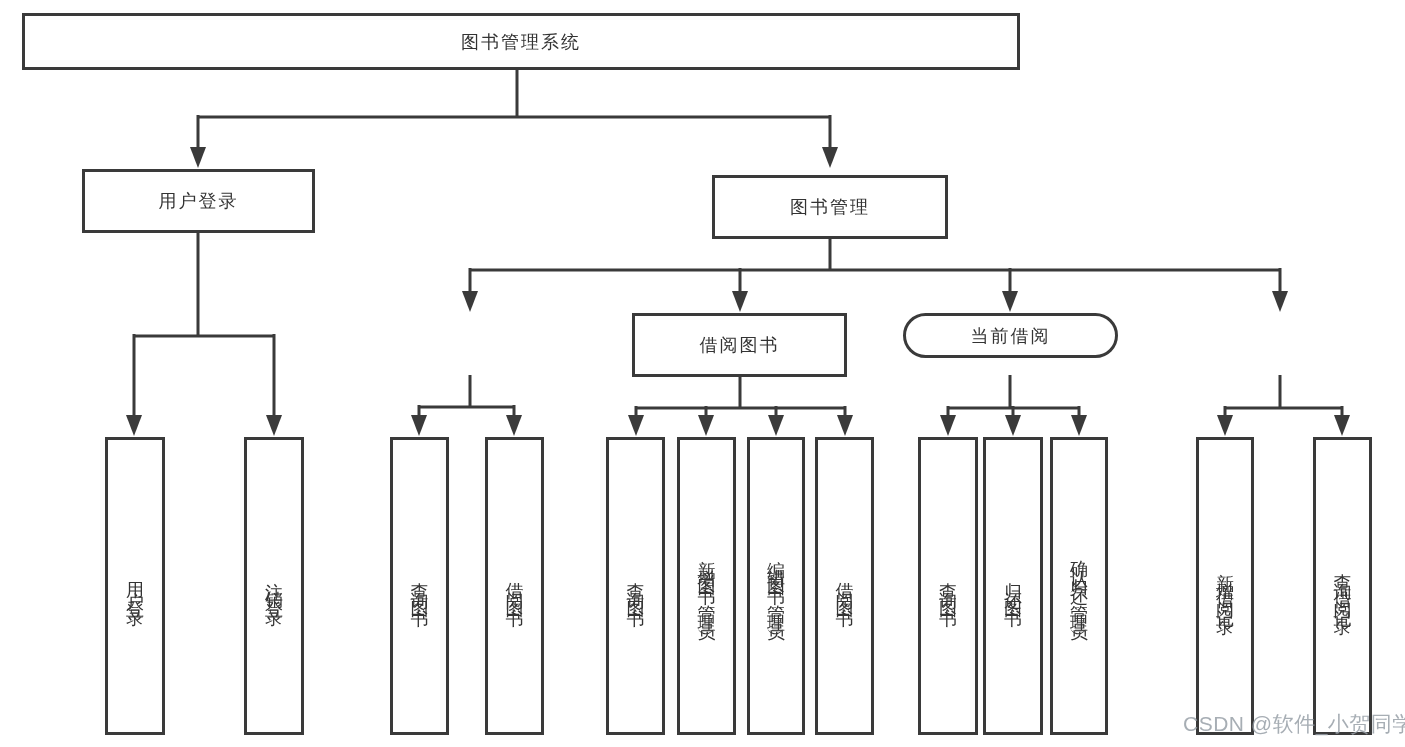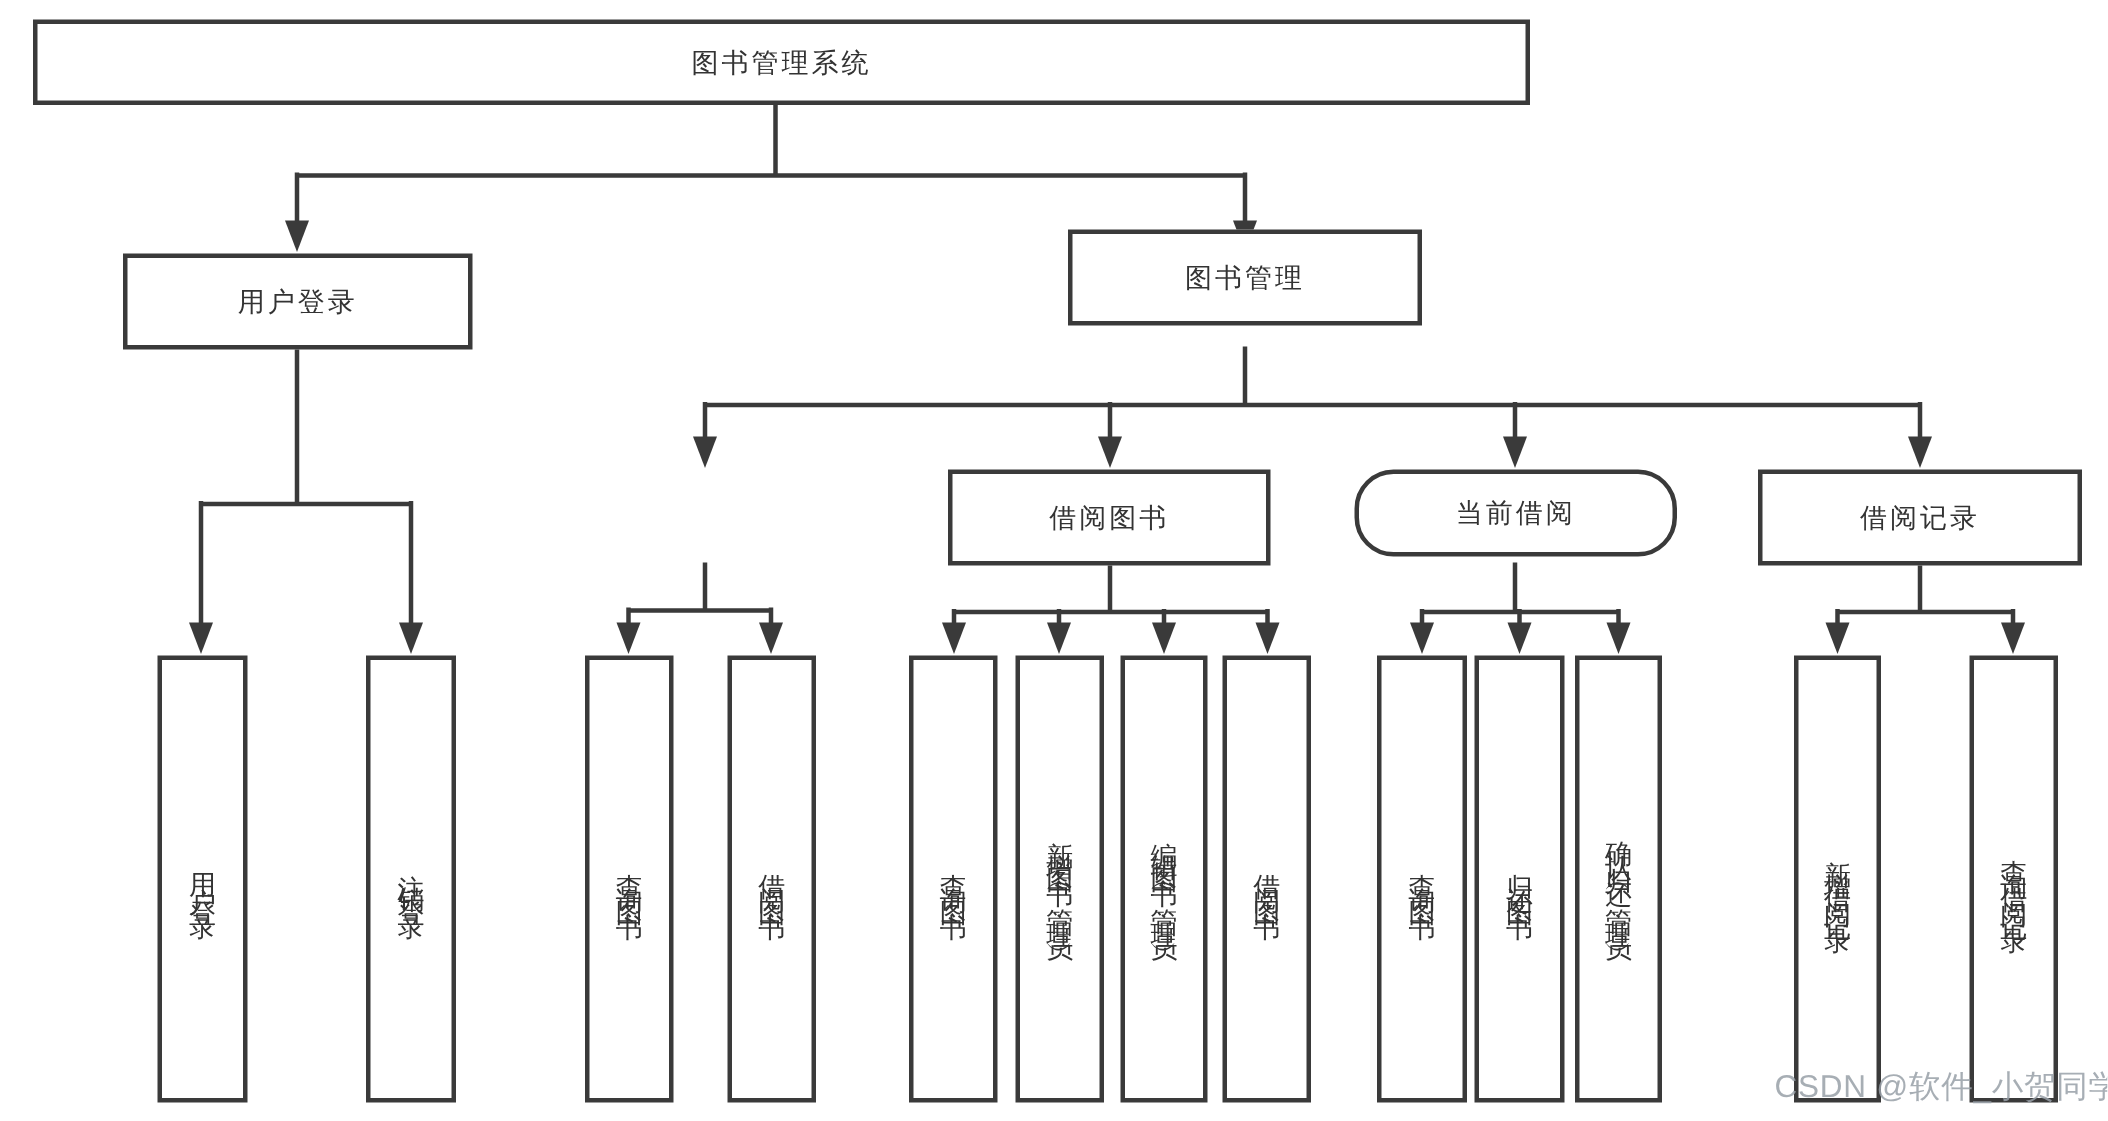--- a/index.html
+++ b/index.html
@@ -107,25 +107,24 @@
       <polygon points="1071,415 1087,415 1079,436"></polygon>
 
       <polygon points="1217,415 1233,415 1225,436"></polygon>
       <polygon points="1334,415 1350,415 1342,436"></polygon>
     </g>
   </svg>
 
   <div class="node" style="left:22px; top:13px; width:998px; height:57px;">图书管理系统</div>
 
   <div class="node" style="left:82px; top:169px; width:233px; height:64px;">用户登录</div>
-  <div class="node" style="left:712px; top:153px; width:236px; height:64px;font-family:Liberation Serif, serif;">图书管理</div>
+  <div class="node" style="left:712px; top:175px; width:236px; height:64px;font-family:Liberation Serif, serif;">图书管理</div>
 
   <div class="node" style="left:632px; top:313px; width:215px; height:64px;">借阅图书</div>
-  <div class="node" style="left:903px; top:313px; width:215px; height:58px;border-radius:26px;">当前借阅</div>
-  <div class="node" style="left:1172px; top:313px; width:216px; height:64px;">借阅记录</div>
+  <div class="node" style="left:903px; top:313px; width:215px; height:45px;border-radius:26px;">当前借阅</div>
 
   <div class="node leaf" style="left:105px; top:437px; width:60px; height:298px;">
     <span class="vtext">用户登录</span>
   </div>
   <div class="node leaf" style="left:244px; top:437px; width:60px; height:298px;">
     <span class="vtext">注销登录</span>
   </div>
 
   <div class="node leaf" style="left:390px; top:437px; width:59px; height:298px;">
     <span class="vtext">查询图书</span>

